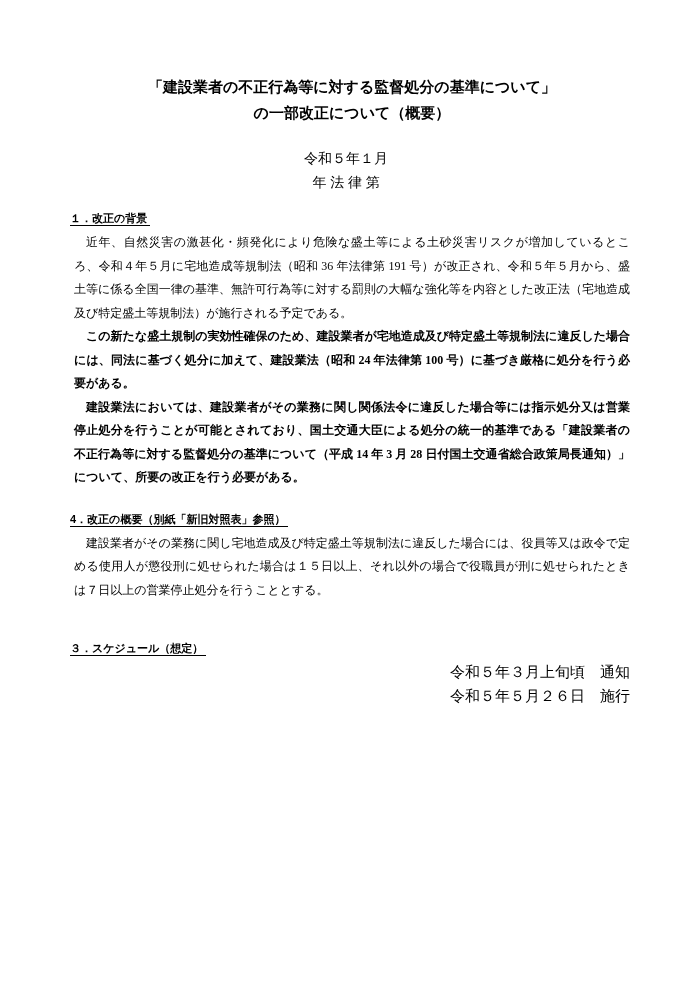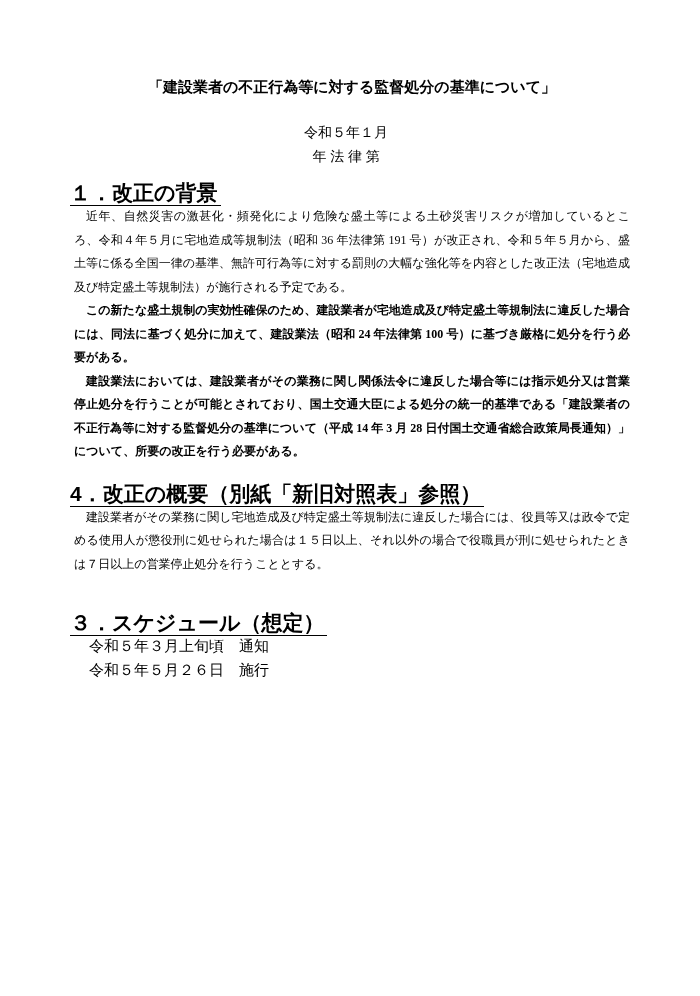--- a/index.html
+++ b/index.html
@@ -37,21 +37,21 @@
     line-height: 24px;
   }
   .org {
     letter-spacing: 3.75px;
     margin-right: -3.75px;
   }
   .sec-heading {
     margin: 12px 0 0 -4px;
     font-family: "Liberation Sans", "DejaVu Sans", sans-serif;
     font-weight: bold;
-    font-size: 21px;
+    font-size: 11px;
     line-height: 21px;
   }
   .sec-heading .hl {
     border-bottom: 1.5px solid #000;
     padding-right: 3px;
     padding-bottom: 1px;
   }
   .sec-1 { margin-top: 14px; }
   .sec-2 { margin-top: 19px; }
   .sec-3 { margin-top: 36px; }
@@ -61,31 +61,33 @@
     line-height: 23.5px;
     text-align: justify;
     text-indent: 1em;
   }
   .body-par + .body-par { margin-top: 0; font-weight: bold; }
   .schedule-line {
     margin: 0;
     font-size: 15px;
     line-height: 23.5px;
     text-indent: 1em;
+    text-align: right;
   }
   .schedule-list { margin-top: 2px; }
 </style>
 </head>
 <body>
 
 <div class="page">
   <div class="content">
 
     <div class="doc-title">
       <div>「建設業者の不正行為等に対する監督処分の基準について」</div>
+      <div>の一部改正について（概要）</div>
     </div>
 
     <div class="date-block">
       <div>令和５年１月</div>
       <div class="org">年法律第</div>
     </div>
 
     <div class="section sec-1">
       <h2 class="sec-heading"><span class="hl">１．改正の背景</span></h2>
       <p class="body-par">近年、自然災害の激甚化・頻発化により危険な盛土等による土砂災害リスクが増加しているところ、令和４年５月に宅地造成等規制法（昭和 36 年法律第 191 号）が改正され、令和５年５月から、盛土等に係る全国一律の基準、無許可行為等に対する罰則の大幅な強化等を内容とした改正法（宅地造成及び特定盛土等規制法）が施行される予定である。</p>

